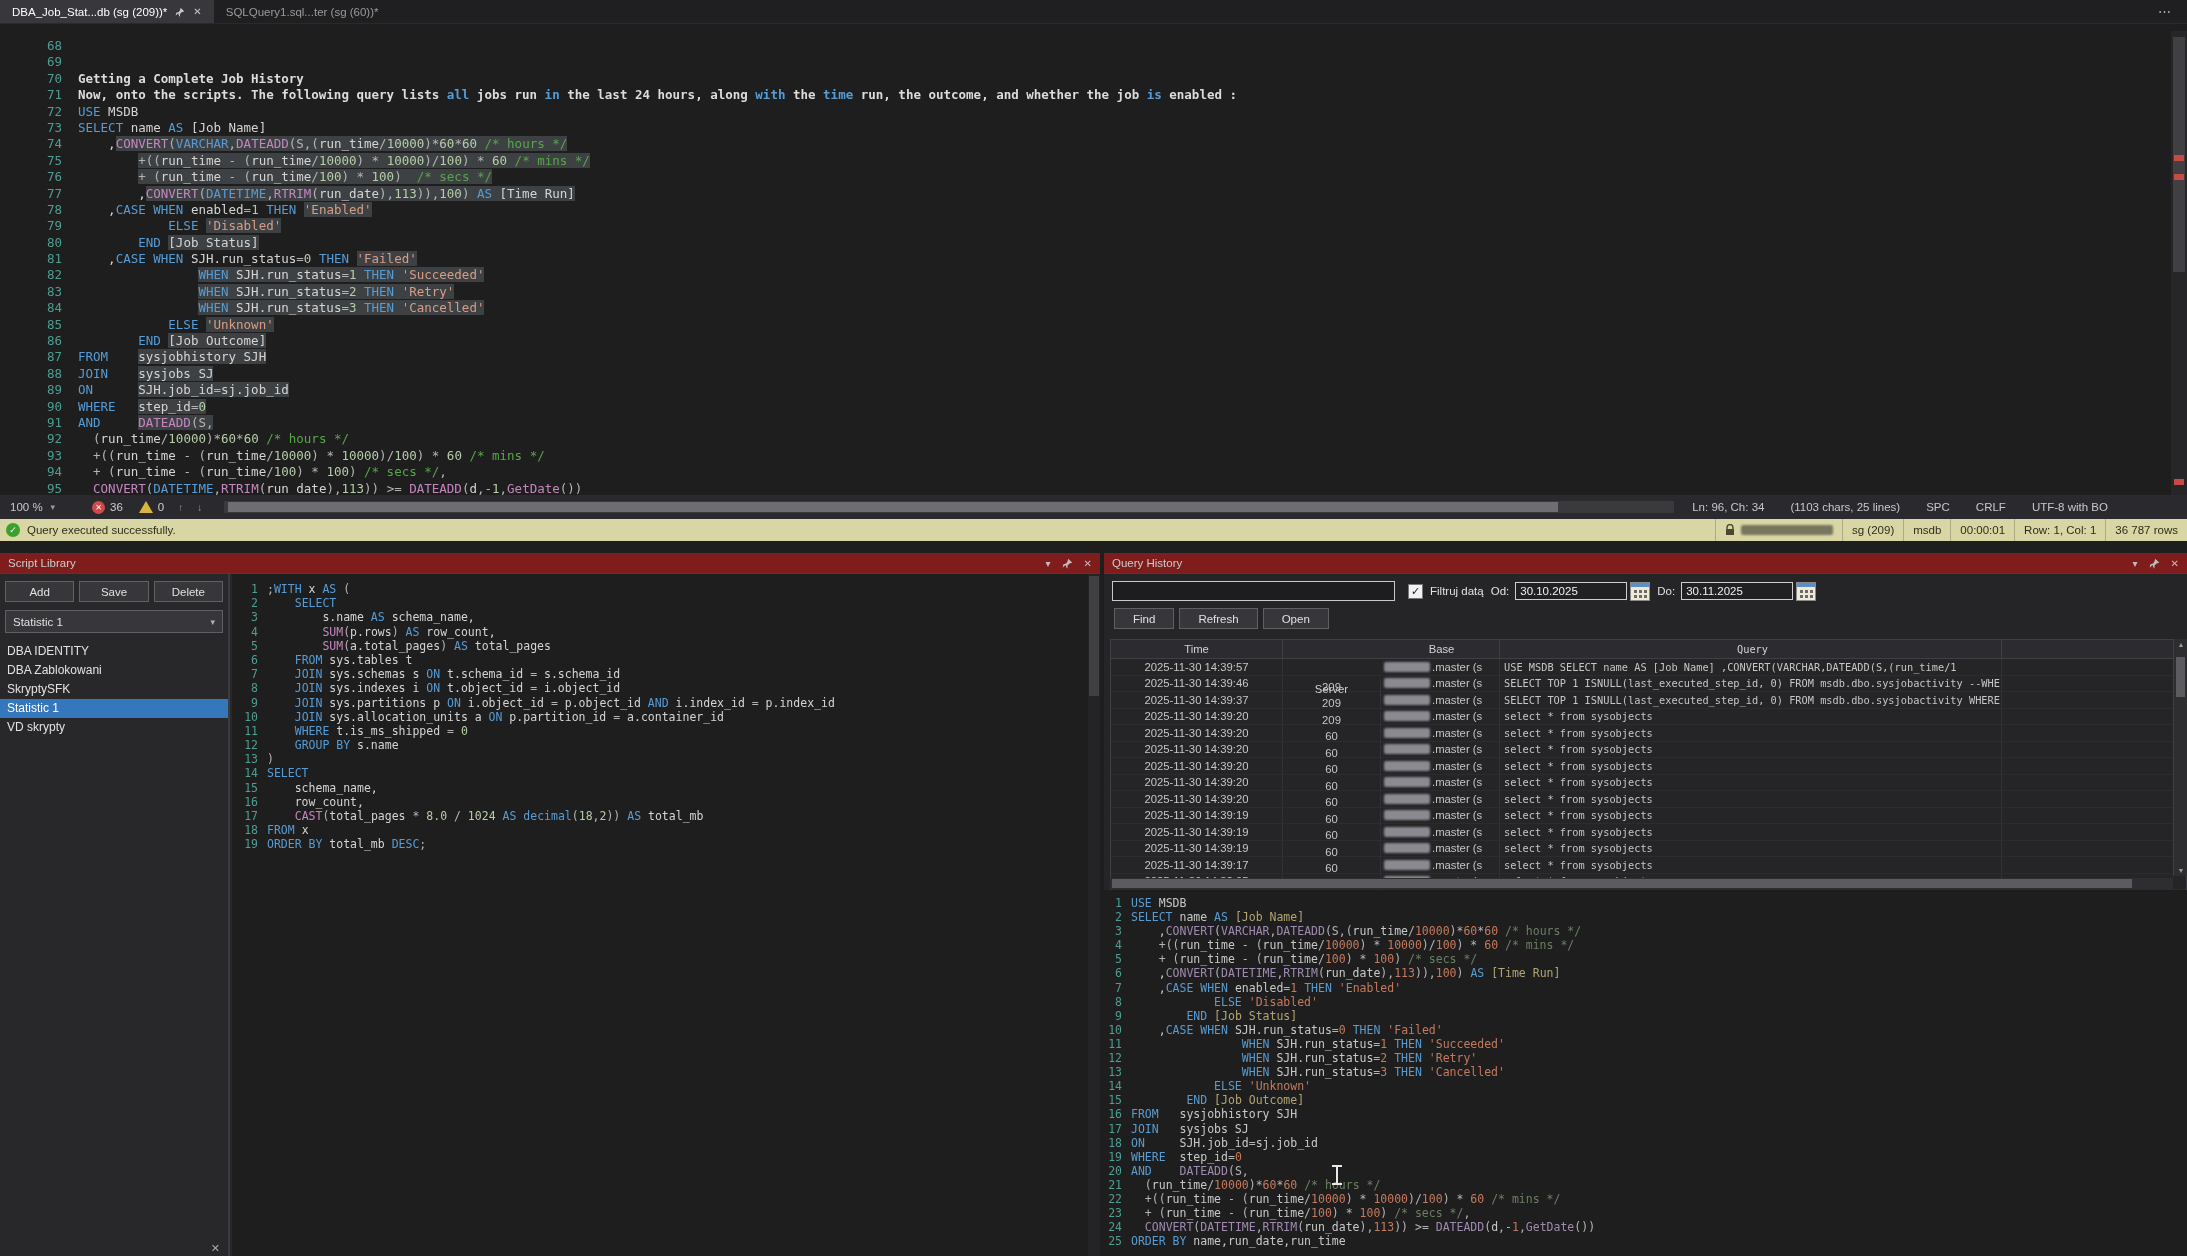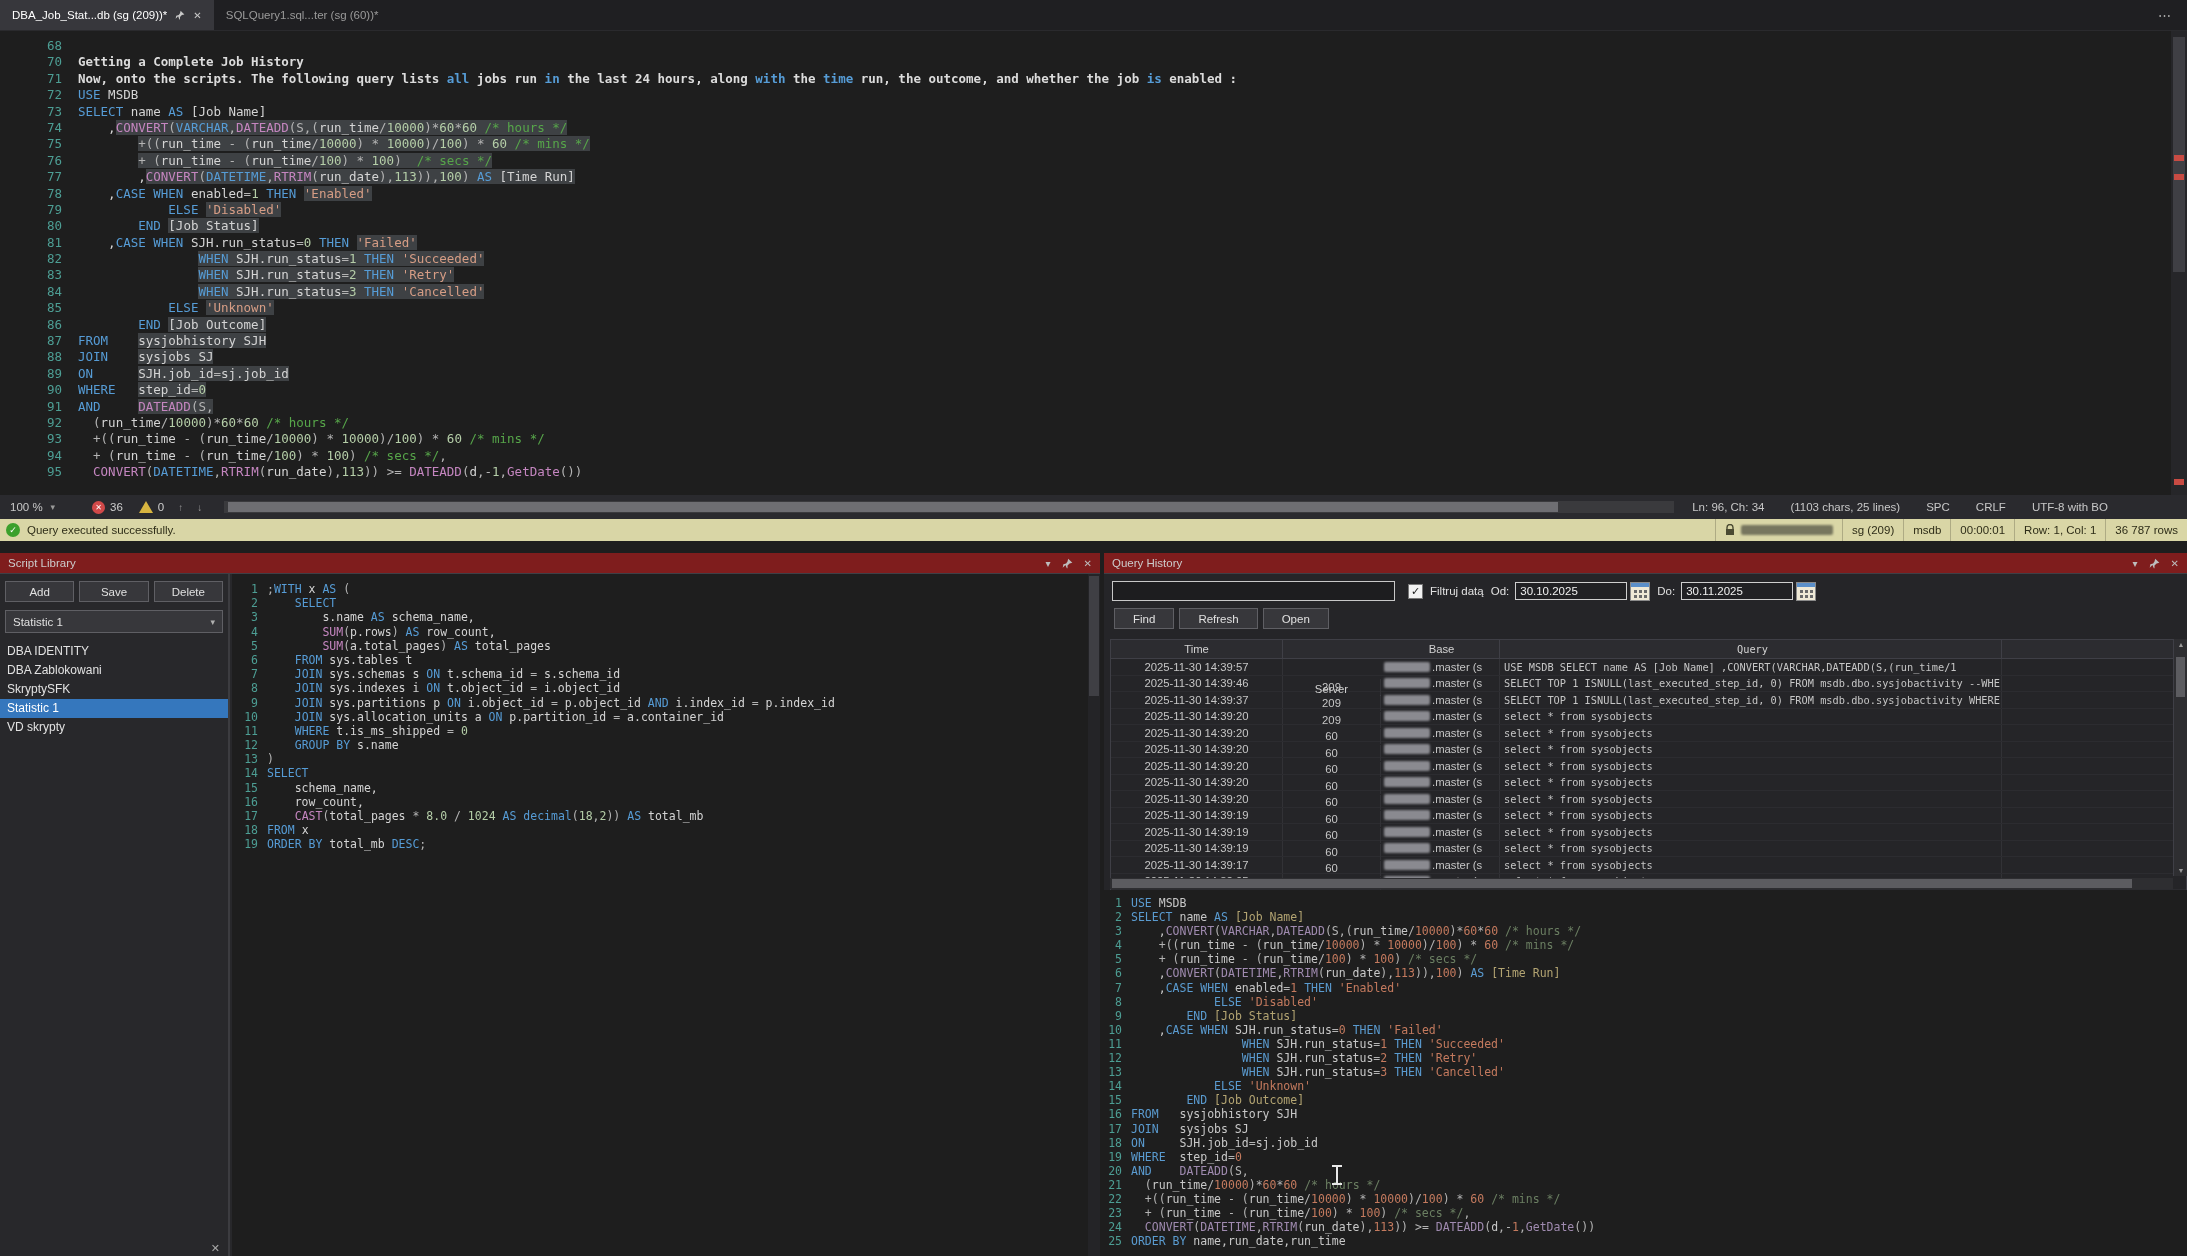--- a/index.html
+++ b/index.html
@@ -1,21 +1,21 @@
 <!DOCTYPE html>
 <html><head>
 <meta charset="utf-8">
 <style>
   html,body{margin:0;padding:0;}
   body{width:2187px;height:1256px;background:#1e1e1e;overflow:hidden;
        font-family:"Liberation Sans",sans-serif;position:relative;color:#ccc;}
   .mono{font-family:"DejaVu Sans Mono",monospace;}
 
   
-  .tabbar{position:absolute;left:0;top:0;width:2187px;height:31px;background:#1f1f22;
+  .tabbar{position:absolute;left:0;top:0;width:2187px;height:24px;background:#1f1f22;
           border-bottom:1px solid #2a2a2d;display:flex;align-items:stretch;box-sizing:border-box;}
   .tabs{display:flex;align-items:stretch;}
   .tab{display:flex;align-items:center;padding:0 12px;font-size:11.5px;color:#9a9a9a;gap:8px;cursor:default;}
   .tab.active{background:#37373c;color:#fff;}
   .tab .tx{color:#c8c8c8;font-size:10px;}
   .tab svg{display:block;}
   .more{margin-left:auto;display:flex;align-items:center;color:#cfcfcf;padding:0 14px;font-size:13px;letter-spacing:2px;}
 
   
   .cl{display:flex;white-space:pre;}
@@ -155,20 +155,21 @@
       </div>
       <div class="tab">
         <span>SQLQuery1.sql...ter (sg (60))*</span>
       </div>
     </div>
   <div class="more">⋯</div>
 </div>
 
 <div class="editor-top mono" id="topcode">
     <div class="cl"><span class="ln">68</span><span class="ct"></span></div>
+    <div class="cl"><span class="ln">69</span><span class="ct"></span></div>
     <div class="cl"><span class="ln">70</span><span class="ct"><span class="t">Getting a Complete Job History</span></span></div>
     <div class="cl"><span class="ln">71</span><span class="ct"><span class="t">Now, onto the scripts. The following query lists </span><span class="tk">all</span><span class="t"> jobs run </span><span class="tk">in</span><span class="t"> the last 24 hours, along </span><span class="tk">with</span><span class="t"> the </span><span class="tk">time</span><span class="t"> run, the outcome, and whether the job </span><span class="tk">is</span><span class="t"> enabled :</span></span></div>
     <div class="cl"><span class="ln">72</span><span class="ct"><span class="k">USE</span><span class="i"> MSDB</span></span></div>
     <div class="cl"><span class="ln">73</span><span class="ct"><span class="k">SELECT</span><span class="i"> name </span><span class="k">AS</span><span class="i"> [Job Name]</span></span></div>
     <div class="cl"><span class="ln">74</span><span class="ct"><span class="i">    ,</span><span class="f h">CONVERT</span><span class="o h">(</span><span class="k h">VARCHAR</span><span class="o h">,</span><span class="f h">DATEADD</span><span class="o h">(S,(</span><span class="i h">run_time</span><span class="o h">/</span><span class="n h">10000</span><span class="o h">)*</span><span class="n h">60</span><span class="o h">*</span><span class="n h">60</span><span class="i h"> </span><span class="c h">/* hours */</span></span></div>
     <div class="cl"><span class="ln">75</span><span class="ct"><span class="i">        </span><span class="o h">+((</span><span class="i h">run_time</span><span class="o h"> - (</span><span class="i h">run_time</span><span class="o h">/</span><span class="n h">10000</span><span class="o h">) * </span><span class="n h">10000</span><span class="o h">)/</span><span class="n h">100</span><span class="o h">) * </span><span class="n h">60</span><span class="i h"> </span><span class="c h">/* mins */</span></span></div>
     <div class="cl"><span class="ln">76</span><span class="ct"><span class="i">        </span><span class="o h">+ (</span><span class="i h">run_time</span><span class="o h"> - (</span><span class="i h">run_time</span><span class="o h">/</span><span class="n h">100</span><span class="o h">) * </span><span class="n h">100</span><span class="o h">)</span><span class="i h">  </span><span class="c h">/* secs */</span></span></div>
     <div class="cl"><span class="ln">77</span><span class="ct"><span class="i">        ,</span><span class="f h">CONVERT</span><span class="o h">(</span><span class="k h">DATETIME</span><span class="o h">,</span><span class="f h">RTRIM</span><span class="o h">(</span><span class="i h">run_date</span><span class="o h">),</span><span class="n h">113</span><span class="o h">)),</span><span class="n h">100</span><span class="o h">) </span><span class="k h">AS</span><span class="i h"> [Time Run]</span></span></div>
     <div class="cl"><span class="ln">78</span><span class="ct"><span class="i">    ,</span><span class="k">CASE</span><span class="i"> </span><span class="k">WHEN</span><span class="i"> enabled</span><span class="o">=</span><span class="n">1</span><span class="i"> </span><span class="k">THEN</span><span class="i"> </span><span class="s h">'Enabled'</span></span></div>
     <div class="cl"><span class="ln">79</span><span class="ct"><span class="i">            </span><span class="k">ELSE</span><span class="i"> </span><span class="s h">'Disabled'</span></span></div>

